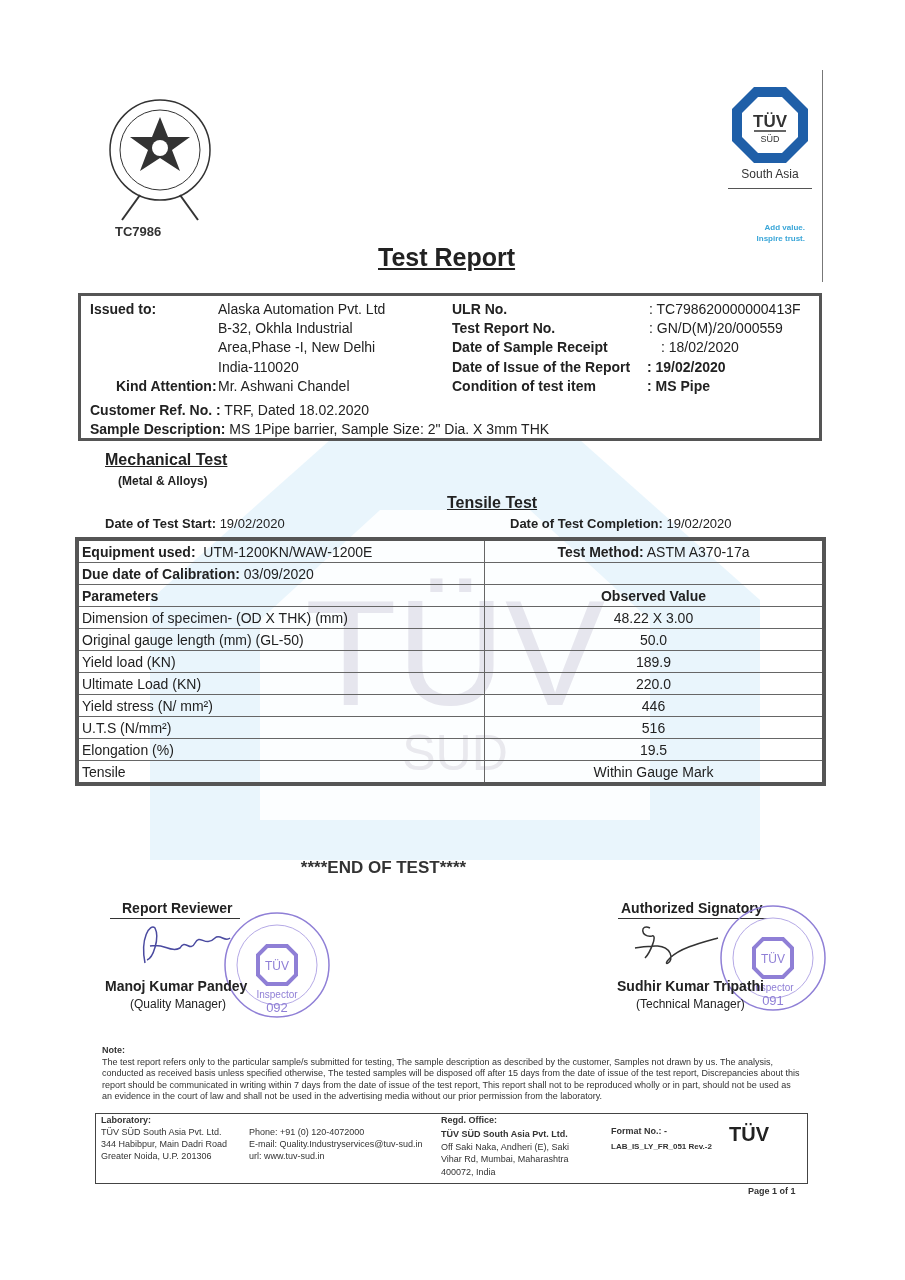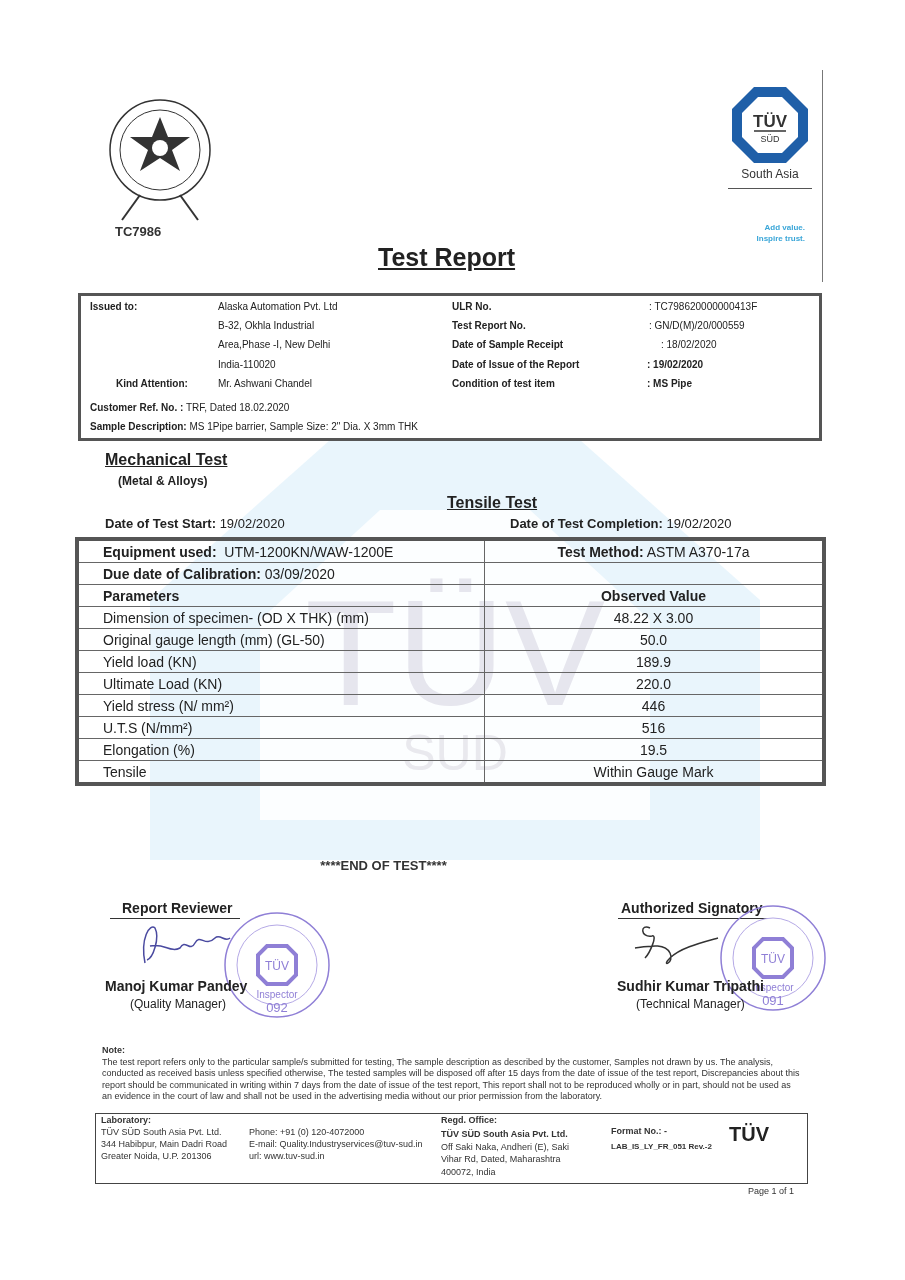--- a/index.html
+++ b/index.html
@@ -14,44 +14,44 @@
   .tuv-logo { left:730px; top:85px; width:80px; height:80px; }
   .south-asia { left:735px; top:167px; width:70px; text-align:center; font-size:12px; color:#333; }
   .logo-rule { left:728px; top:188px; width:84px; border-top:1px solid #555; }
   .tagline { left:735px; top:222px; width:70px; text-align:right; font-size:8px; font-weight:bold; color:#3aa6d8; line-height:11px; }
   .vline { left:822px; top:70px; height:212px; border-left:1.5px solid #777; }
   .title { left:378px; top:243px; font-size:25px; font-weight:bold; text-decoration:underline; color:#222; }
   
   .infobox { left:78px; top:293px; width:744px; height:148px; border:3px solid #555; box-sizing:border-box; z-index:1; }
   .lbl { font-weight:bold; font-size:14px; }
   .val { font-size:14px; }
-  .row { position:absolute; font-size:10px; white-space:nowrap; }
+  .row { position:absolute; font-size:14px; white-space:nowrap; }
   
   .mech { left:105px; top:451px; font-size:16px; font-weight:bold; text-decoration:underline; }
   .metal { left:118px; top:474px; font-size:12px; font-weight:bold; }
   .tensile { left:399px; top:494px; font-size:16px; font-weight:bold; text-decoration:underline;margin-left:48px; }
   .dstart { left:105px; top:516px; font-size:13px; }
   .dend { left:510px; top:516px; font-size:13px; }
   
   .tbl { left:75px; top:537px; width:751px; border:4px solid #555; box-sizing:border-box; z-index:1; }
   .tbl table { width:100%; border-collapse:collapse; }
-  .tbl td { font-size:14px; height:21px; padding:0 0 0 24px; border-bottom:1px solid #666; background:transparent; }
+  .tbl td { font-size:14px; height:21px; padding:0 0 0 3px; border-bottom:1px solid #666; background:transparent; }
   .tbl td.v { text-align:center; padding:0; border-left:1px solid #666; width:337px; }
   .tbl tr:last-child td { border-bottom:none; }
   .b { font-weight:bold; }
-  .end { left:0; width:767px; top:858px; text-align:center; font-size:13px; font-weight:bold; color:#333; }
+  .end { left:0; width:767px; top:858px; text-align:center; font-size:17px; font-weight:bold; color:#333; }
   
   .sig-title { font-size:14px; font-weight:bold; }
   .sig-name { font-size:14px; font-weight:bold; }
   .sig-role { font-size:12px; }
   .stamp { width:110px; height:110px; }
   
   .note { left:102px; top:1045px; width:700px; font-size:9px; line-height:11.5px; color:#333; }
   .foot { left:95px; top:1113px; width:713px; height:71px; border:1px solid #444; box-sizing:border-box; font-size:9px; line-height:11.5px; color:#333; }
-  .page { left:748px; top:1186px; font-size:9px; font-weight:normal; color:#333; }
+  .page { left:748px; top:1186px; font-size:9px; font-weight:bold; color:#333; }
 </style>
 </head>
 <body>
 
 <svg class="wm" viewBox="0 0 610 420">
   <polygon points="180,0 430,0 610,160 610,420 0,420 0,160" fill="#dff1fb" opacity="0.7"></polygon>
   <polygon points="230,70 380,70 500,180 500,380 110,380 110,180" fill="#ffffff" opacity="0.85"></polygon>
   <text x="305" y="265" font-size="150" text-anchor="middle" fill="#e6e6ee" font-family="Liberation Sans, sans-serif">TÜV</text>
   <text x="305" y="330" font-size="50" text-anchor="middle" fill="#e9e9ee" font-family="Liberation Sans, sans-serif">SUD</text>
 </svg>
@@ -219,19 +219,19 @@
   <div class="abs b" style="left:5px;top:1px;">Laboratory:</div>
   <div class="abs" style="left:5px;top:13px;">TÜV SÜD South Asia Pvt. Ltd.</div>
   <div class="abs" style="left:5px;top:25px;">344 Habibpur, Main Dadri Road</div>
   <div class="abs" style="left:5px;top:37px;">Greater Noida, U.P. 201306</div>
   <div class="abs" style="left:153px;top:13px;">Phone: +91 (0) 120-4072000</div>
   <div class="abs" style="left:153px;top:25px;">E-mail: Quality.Industryservices@tuv-sud.in</div>
   <div class="abs" style="left:153px;top:37px;">url: www.tuv-sud.in</div>
   <div class="abs b" style="left:345px;top:1px;">Regd. Office:</div>
   <div class="abs b" style="left:345px;top:15px;">TÜV SÜD South Asia Pvt. Ltd.</div>
   <div class="abs" style="left:345px;top:28px;">Off Saki Naka, Andheri (E), Saki</div>
-  <div class="abs" style="left:345px;top:40px;">Vihar Rd, Dated, Maharashtra</div>
+  <div class="abs" style="left:345px;top:40px;">Vihar Rd, Mumbai, Maharashtra</div>
   <div class="abs" style="left:345px;top:53px;">400072, India</div>
   <div class="abs b" style="left:515px;top:12px;">Format No.: -</div>
   <div class="abs b" style="left:515px;top:27px;font-size:8px;">LAB_IS_LY_FR_051 Rev.-2</div>
   <div class="abs b" style="left:633px;top:15px;font-size:20px;color:#222;">TÜV</div>
 </div>
 <div class="abs page">Page 1 of 1</div>
 
 </body></html>

